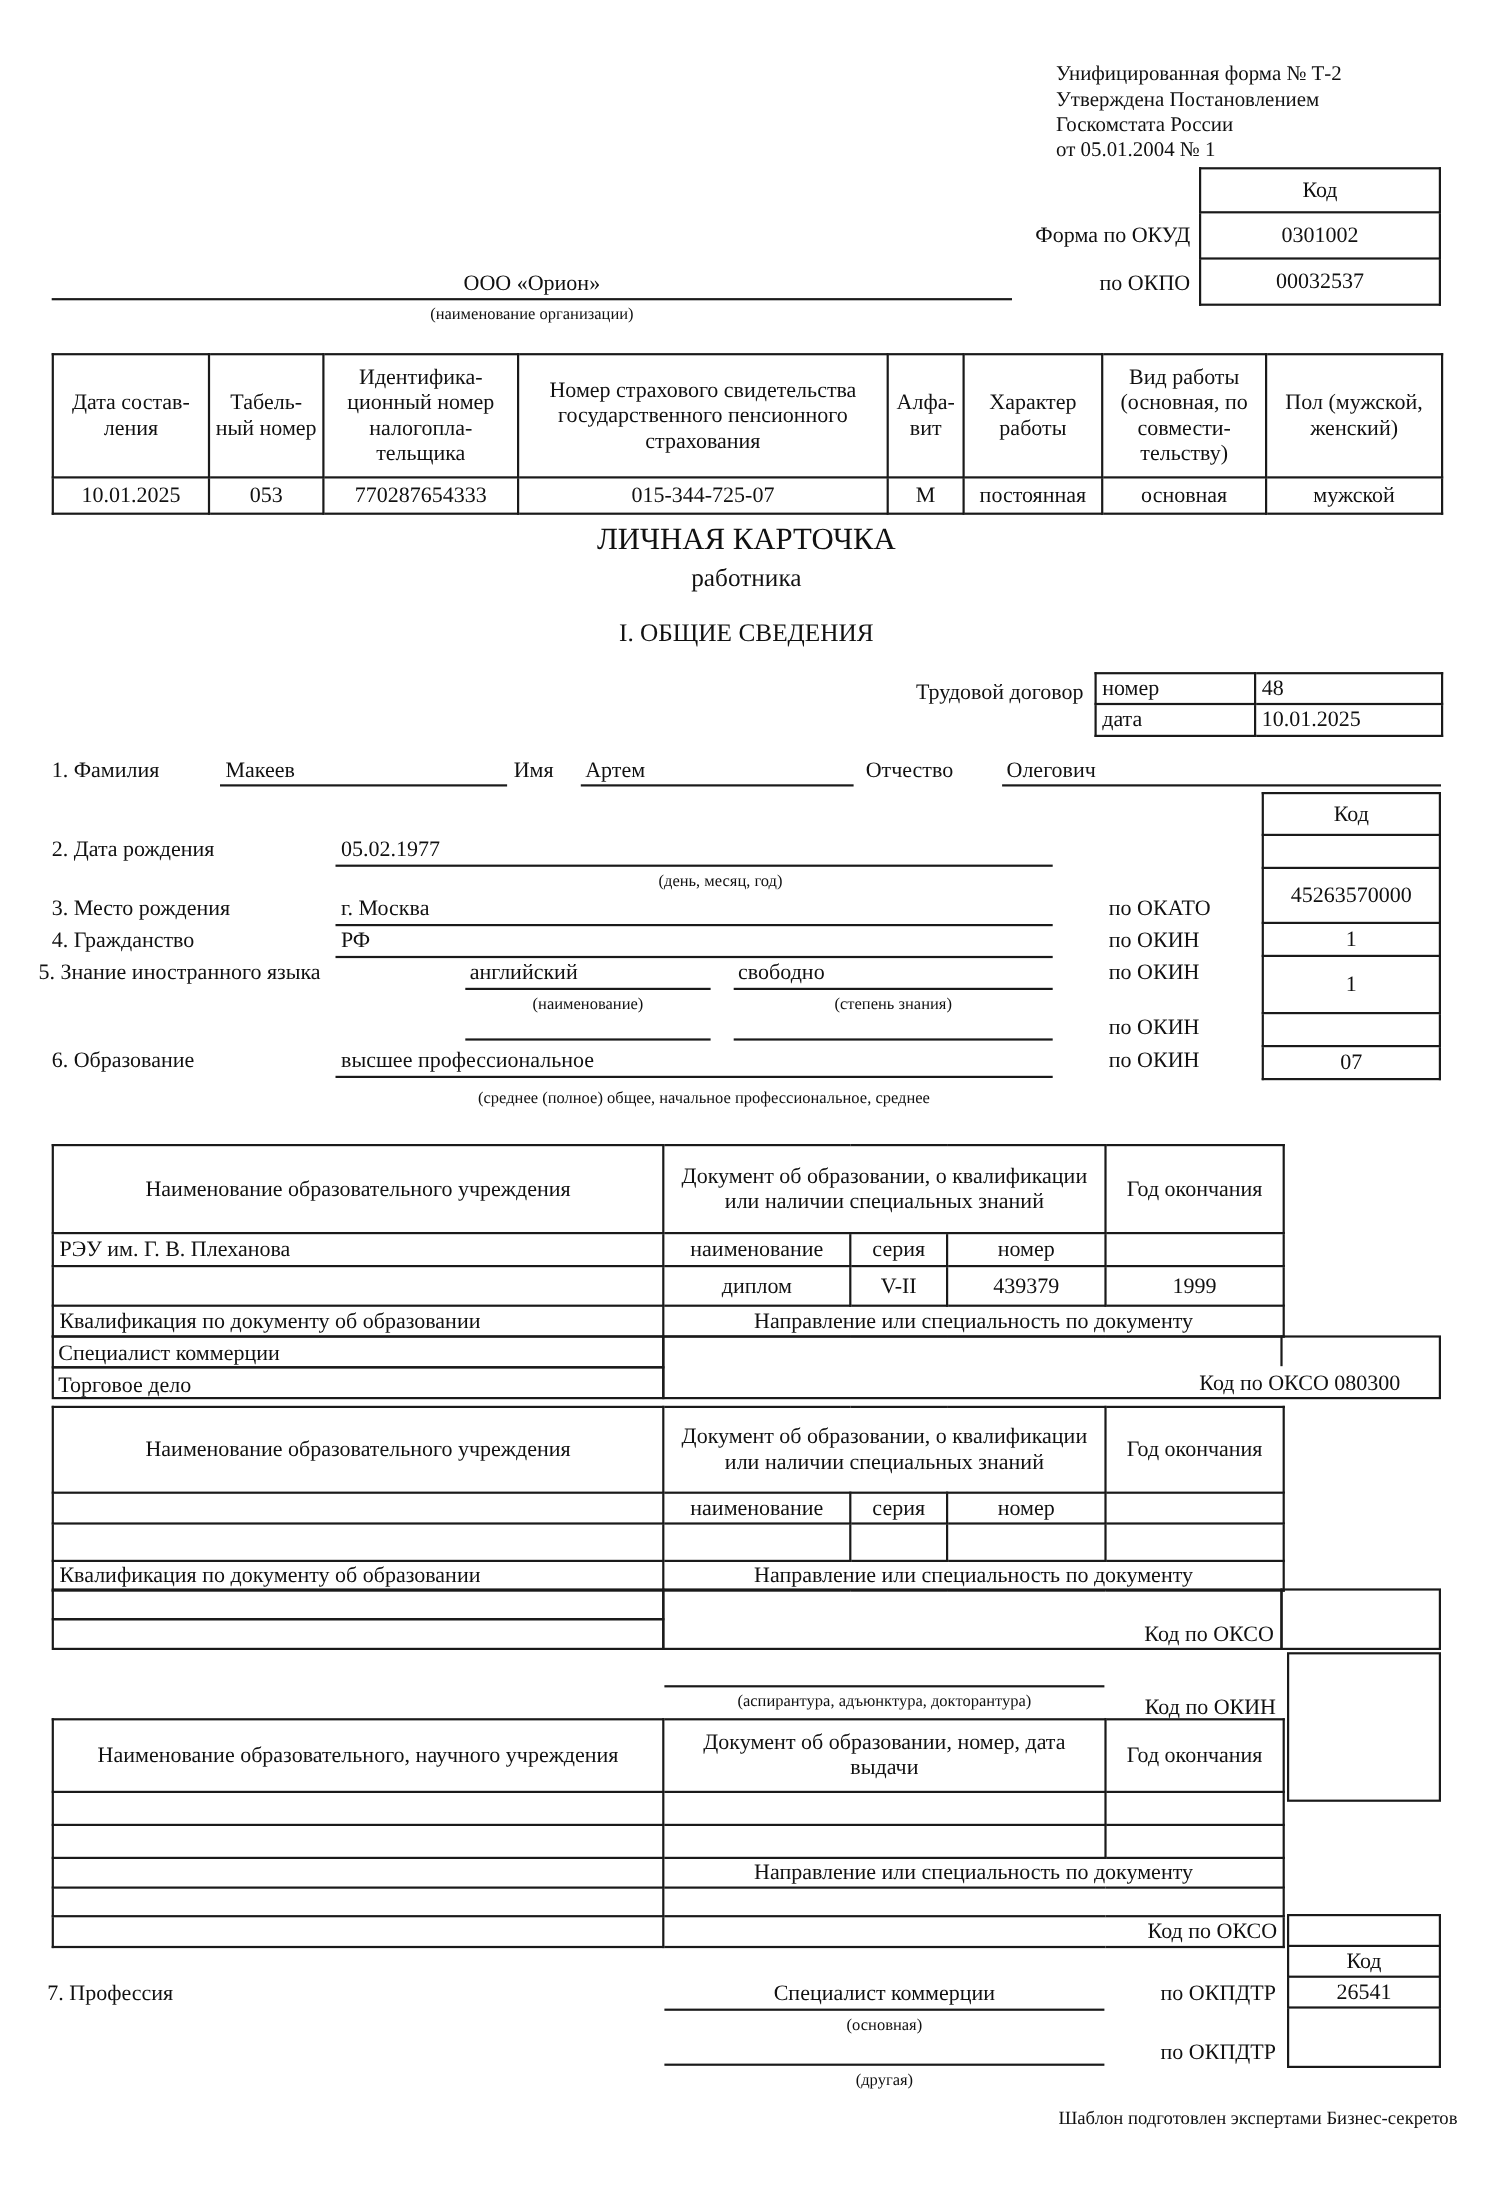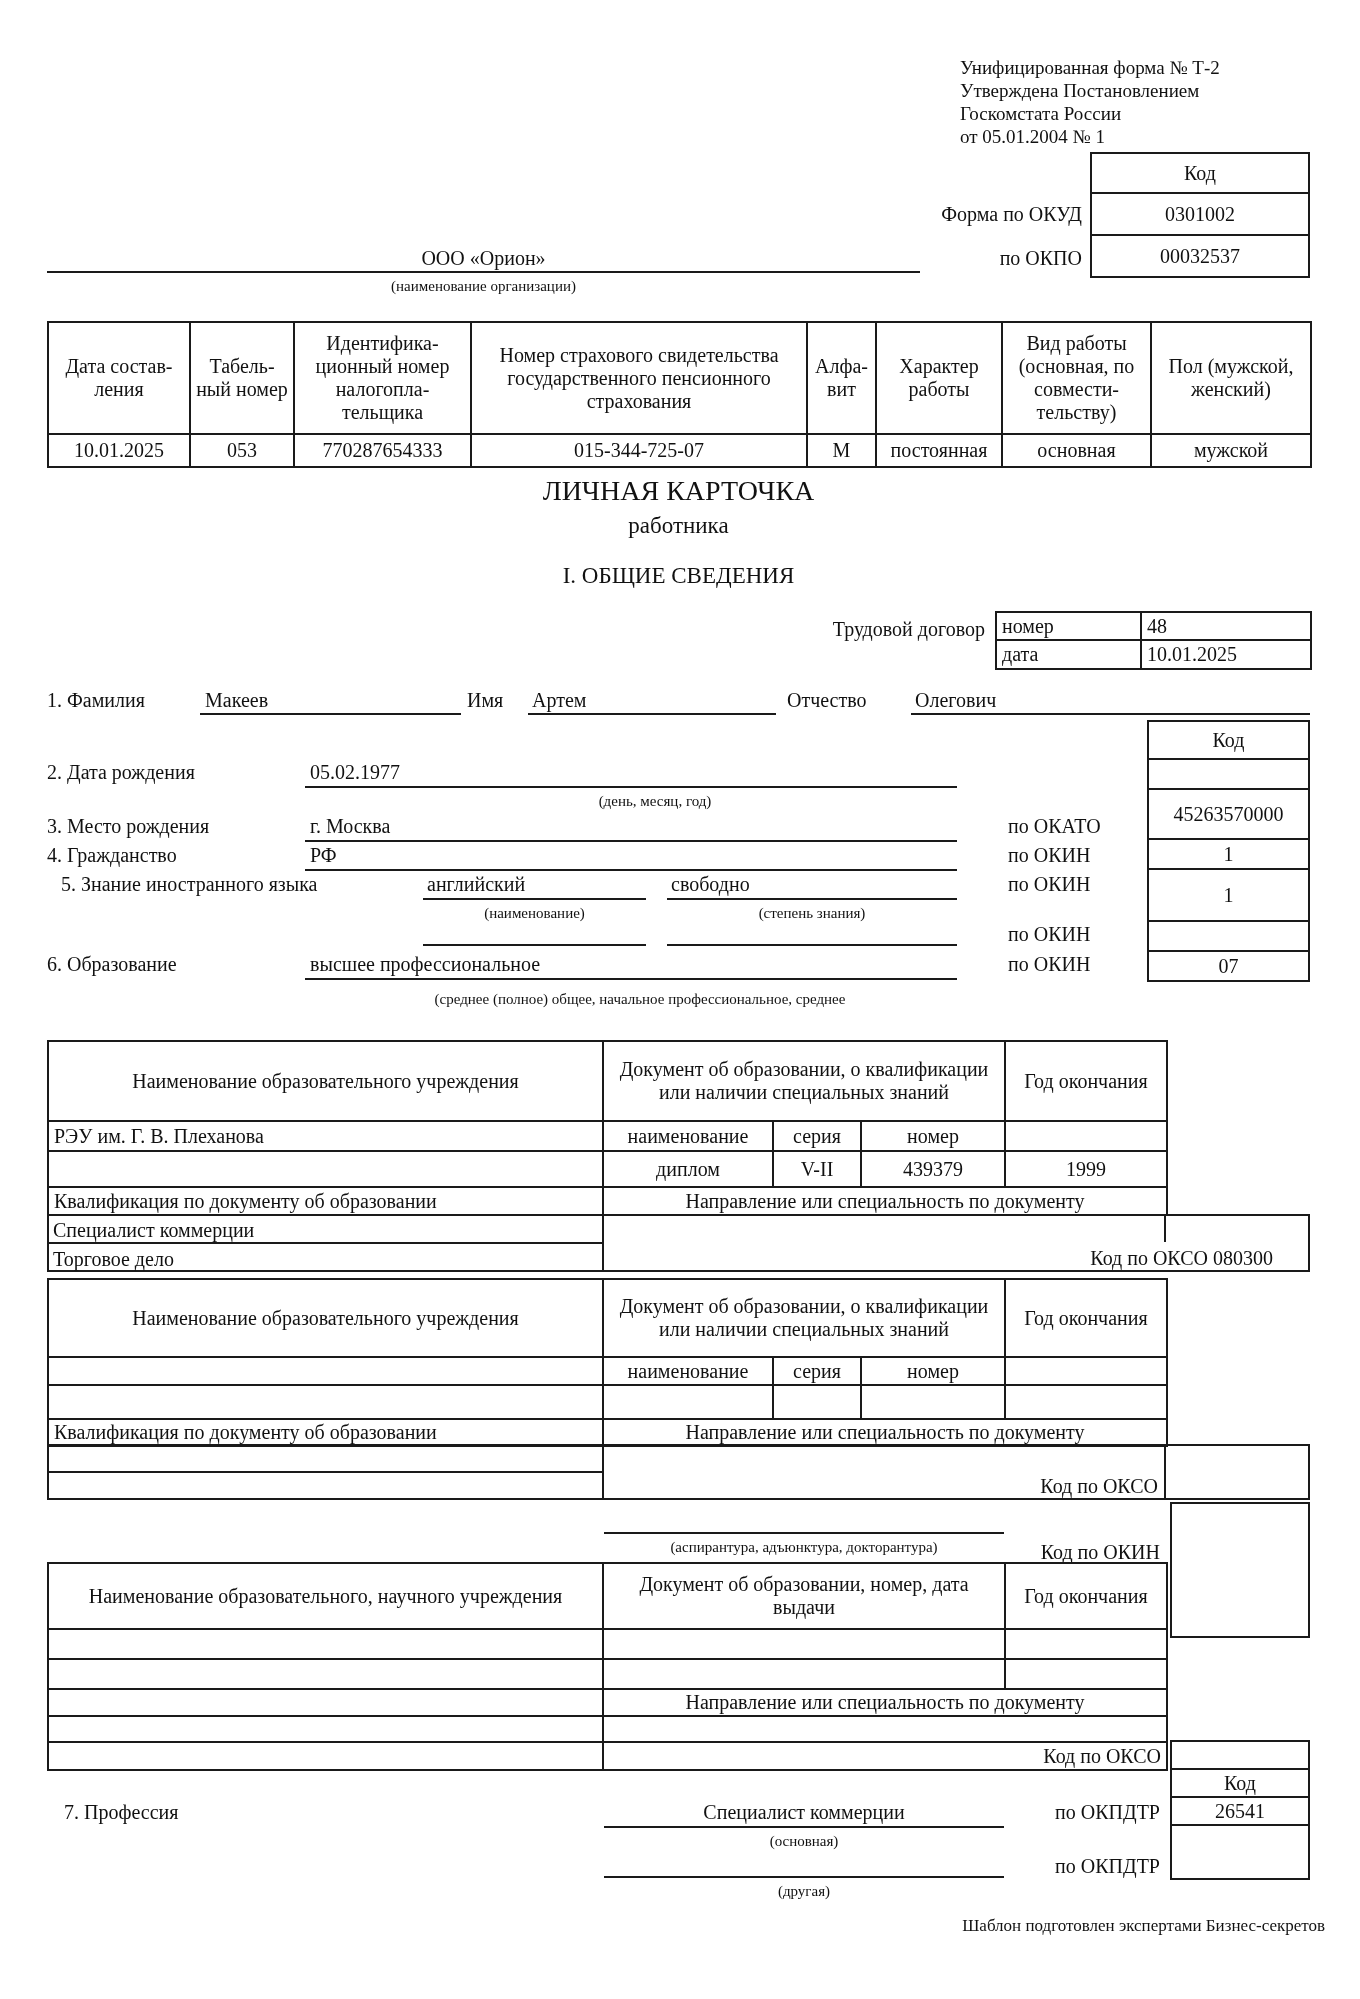--- a/index.html
+++ b/index.html
@@ -152,21 +152,21 @@
   <div class="t" style="left:47px;top:814px">3. Место рождения</div>
   <div class="t" style="left:310px;top:814px">г. Москва</div>
   <div class="ul" style="left:305px;top:840px;width:652px"></div>
   <div class="t" style="left:1008px;top:814px">по ОКАТО</div>
 
   <div class="t" style="left:47px;top:843px">4. Гражданство</div>
   <div class="t" style="left:310px;top:843px">РФ</div>
   <div class="ul" style="left:305px;top:869px;width:652px"></div>
   <div class="t" style="left:1008px;top:843px">по ОКИН</div>
 
-  <div class="t" style="left:61px;top:872px">5. Знание иностранного языка</div>
+  <div class="t" style="left:35px;top:872px">5. Знание иностранного языка</div>
   <div class="t" style="left:427px;top:872px">английский</div>
   <div class="ul" style="left:423px;top:898px;width:223px"></div>
   <div class="t" style="left:671px;top:872px">свободно</div>
   <div class="ul" style="left:667px;top:898px;width:290px"></div>
   <div class="t" style="left:1008px;top:872px">по ОКИН</div>
   <div class="t c sm" style="left:423px;top:904px;width:223px">(наименование)</div>
   <div class="t c sm" style="left:667px;top:904px;width:290px">(степень знания)</div>
 
   <div class="ul" style="left:423px;top:944px;width:223px"></div>
   <div class="ul" style="left:667px;top:944px;width:290px"></div>
@@ -317,21 +317,21 @@
         </tr>
     <tr style="height:28px">
           <td class="c">26541</td>
         </tr>
     <tr style="height:54px">
           <td class="c"></td>
         </tr>
   </tbody>
     </table>
 
-  <div class="t" style="left:64px;top:1800px">7. Профессия</div>
+  <div class="t" style="left:43px;top:1800px">7. Профессия</div>
   <div class="t c" style="left:604px;top:1800px;width:400px">Специалист коммерции</div>
   <div class="ul" style="left:604px;top:1826px;width:400px"></div>
   <div class="t r" style="left:1000px;top:1800px;width:160px">по ОКПДТР</div>
   <div class="t c sm" style="left:604px;top:1832px;width:400px">(основная)</div>
   <div class="t r" style="left:1000px;top:1854px;width:160px">по ОКПДТР</div>
   <div class="ul" style="left:604px;top:1876px;width:400px"></div>
   <div class="t c sm" style="left:604px;top:1882px;width:400px">(другая)</div>
 
   <div class="t r" style="left:825px;top:1916px;width:500px;font-size:17px">Шаблон подготовлен экспертами Бизнес-секретов</div>
 

